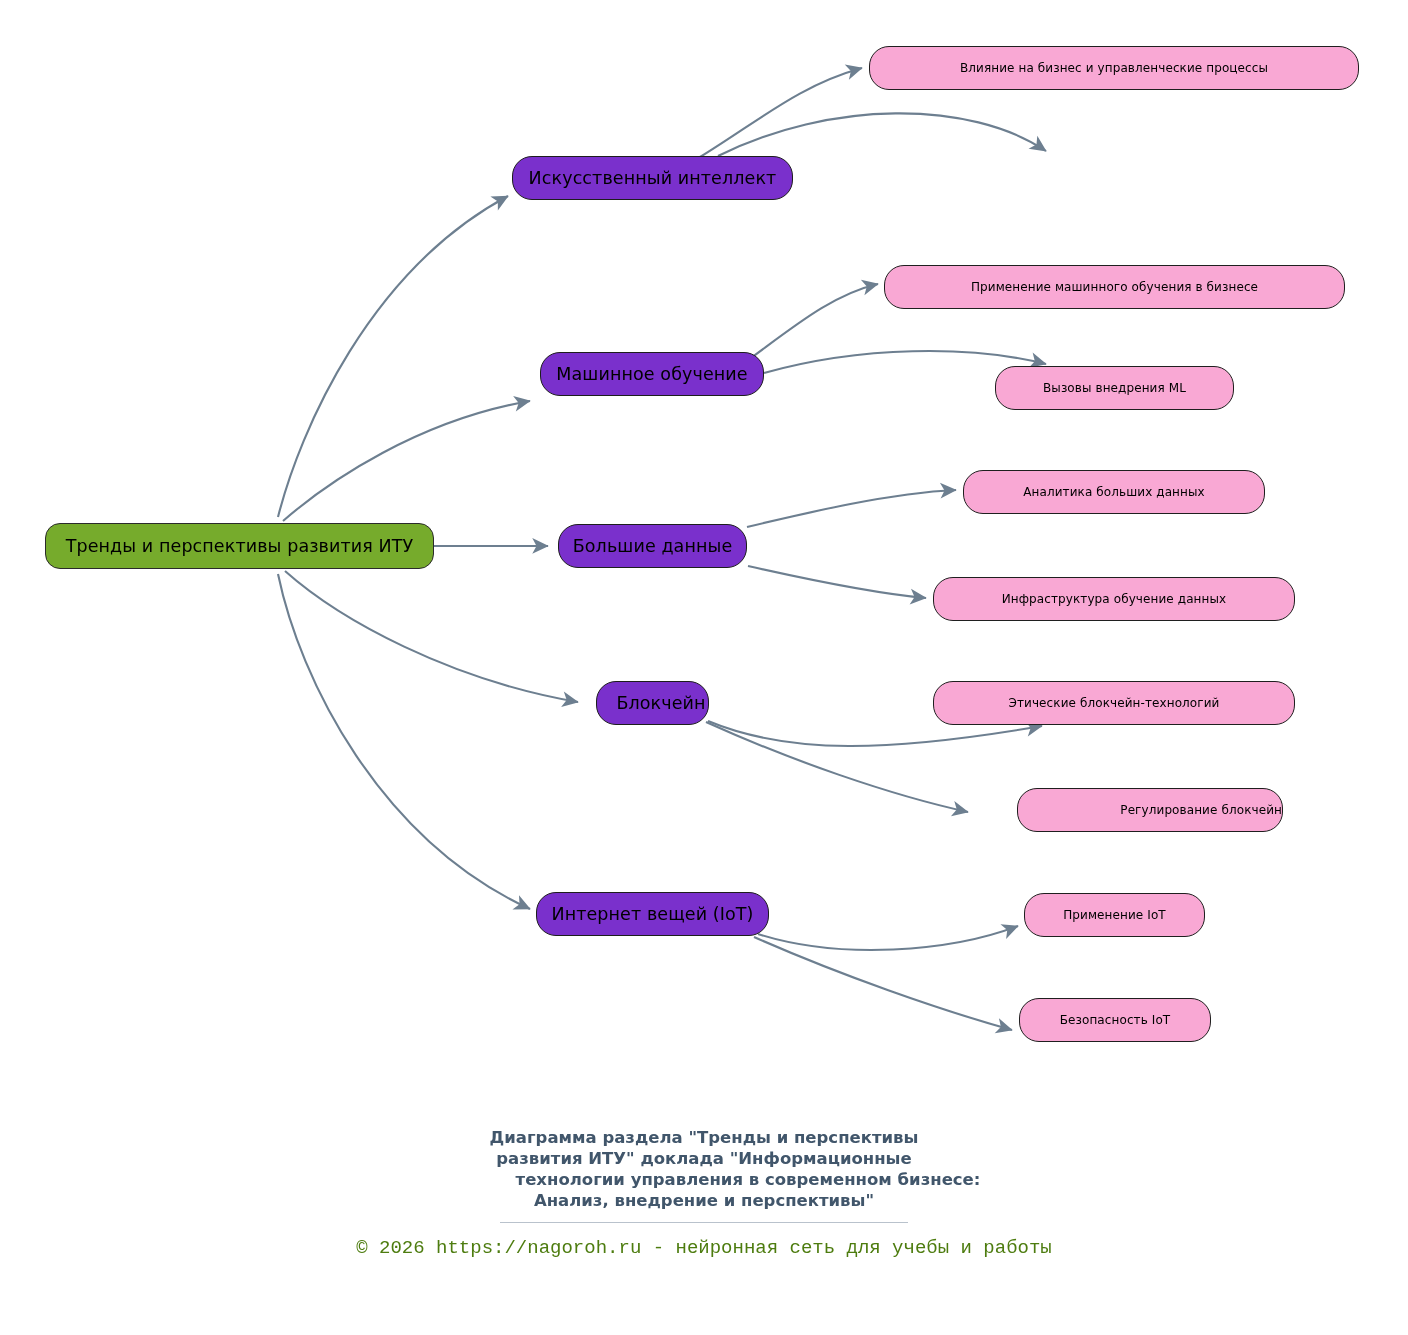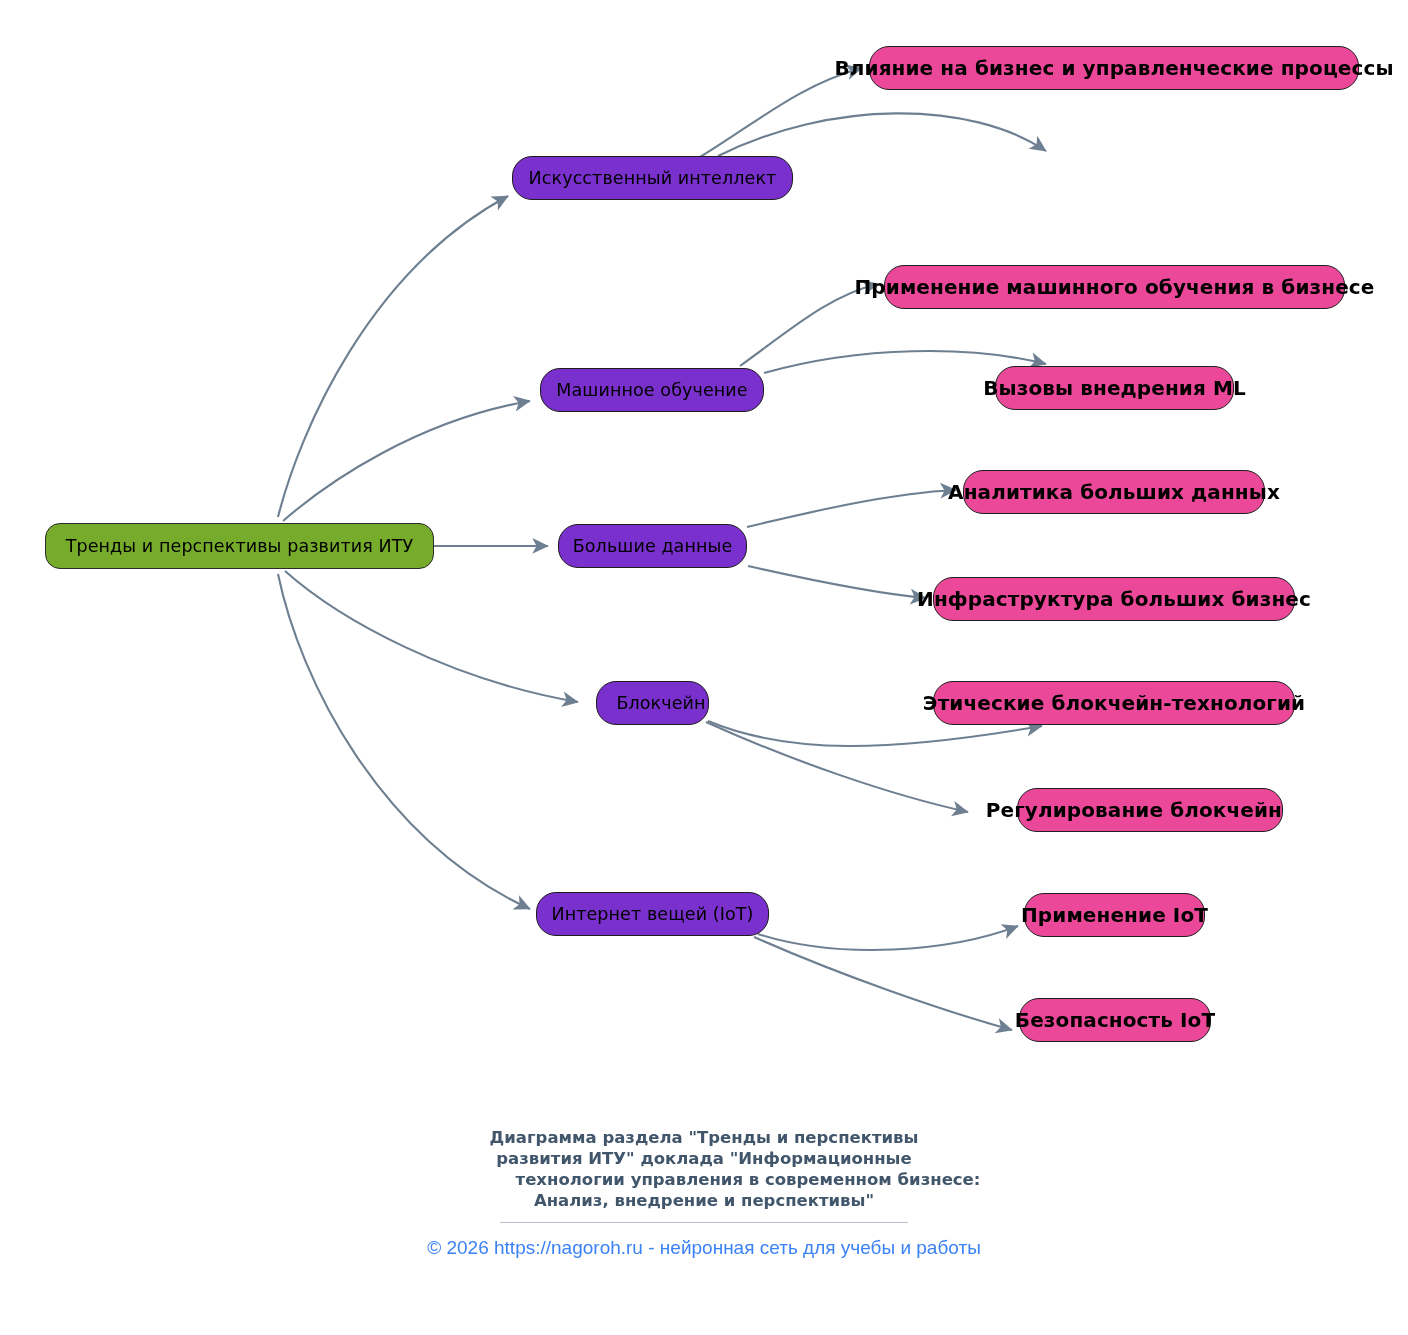--- a/index.html
+++ b/index.html
@@ -47,26 +47,25 @@
     border-radius: 15px;
   }
   .node-cat {
     background: #7a30cc;
     border: 1.6px solid #1d1d1d;
     color: #000000;
     font-size: 17.5px;
     border-radius: 20px;
   }
   .node-leaf {
-    background: #ec4899;
+    background: #f9a8d4;
     border: 1.7px solid #1f1f1f;
     color: #000000;
-    font-size: 20px;
+    font-size: 12px;
     border-radius: 20px;
-    font-weight: bold;
   }
   .caption {
     position: absolute;
     left: 0;
     width: 1408px;
     text-align: center;
     color: #41566b;
     font-weight: bold;
     font-size: 16.5px;
     line-height: 21px;
@@ -75,23 +74,23 @@
   .caption-rule {
     position: absolute;
     height: 1px;
     background: #b9c2cc;
   }
   .footer {
     position: absolute;
     left: 0;
     width: 1408px;
     text-align: center;
-    color: #3b82f6;
+    color: #4d7c0f;
     font-size: 19px;
-    font-family: Liberation Sans, sans-serif;
+    font-family: Liberation Mono, monospace;
   }
 </style>
 </head>
 <body>
 
 <div id="canvas">
 
   <svg class="edges" viewBox="0 0 1408 1335" xmlns="http://www.w3.org/2000/svg">
     <defs>
       <marker id="arrow" viewBox="0 0 12 12" refX="10.5" refY="6" markerWidth="9" markerHeight="9" orient="auto-start-reverse">
@@ -127,38 +126,38 @@
     <span>Тренды и перспективы развития ИТУ</span>
   </div>
 
   <div class="node node-cat" style="left:512px; top:156px; width:281px; height:44px;">
     <span>Искусственный интеллект</span>
   </div>
   <div class="node node-leaf" style="left:869px; top:46px; width:490px; height:44px;">
     <span>Влияние на бизнес и управленческие процессы</span>
   </div>
 
-  <div class="node node-cat" style="left:540px; top:368px; width:224px; height:44px;align-items:center;">
+  <div class="node node-cat" style="left:540px; top:352px; width:224px; height:44px;align-items:center;">
     <span>Машинное обучение</span>
   </div>
   <div class="node node-leaf" style="left:884px; top:265px; width:461px; height:44px;">
     <span>Применение машинного обучения в бизнесе</span>
   </div>
   <div class="node node-leaf" style="left:995px; top:366px; width:239px; height:44px;">
     <span>Вызовы внедрения ML</span>
   </div>
 
   <div class="node node-cat" style="left:558px; top:524px; width:189px; height:44px;">
     <span>Большие данные</span>
   </div>
   <div class="node node-leaf" style="left:963px; top:470px; width:302px; height:44px;">
     <span>Аналитика больших данных</span>
   </div>
   <div class="node node-leaf" style="left:933px; top:577px; width:362px; height:44px;">
-    <span>Инфраструктура больших бизнес</span>
+    <span>Инфраструктура обучение данных</span>
   </div>
 
   <div class="node node-cat" style="left:596px; top:681px; width:113px; height:44px;padding-left:17px;">
     <span>Блокчейн</span>
   </div>
   <div class="node node-leaf" style="left:933px; top:681px; width:362px; height:44px;">
     <span>Этические блокчейн-технологий</span>
   </div>
   <div class="node node-leaf" style="left:1017px; top:788px; width:266px; height:44px;justify-content:flex-end;">
     <span>Регулирование блокчейн</span>

